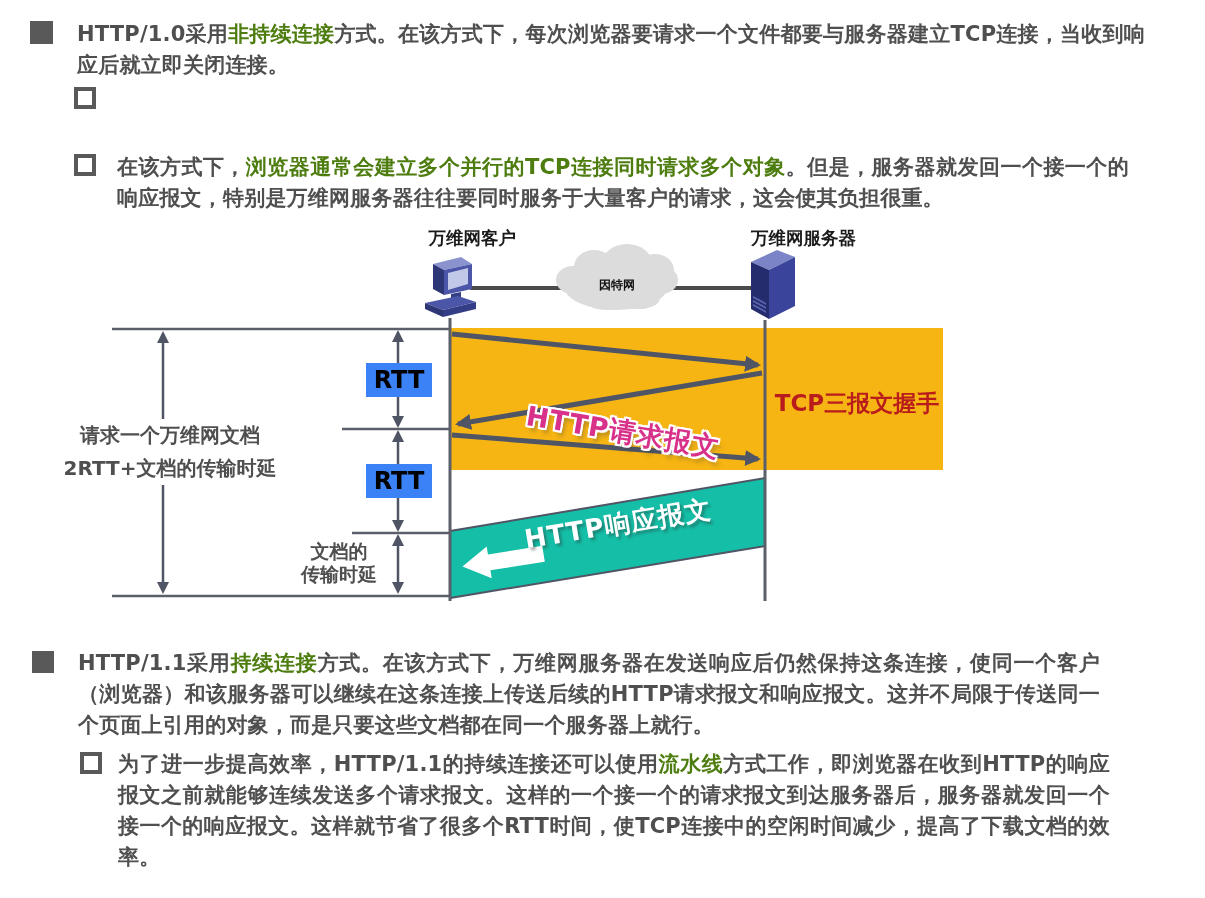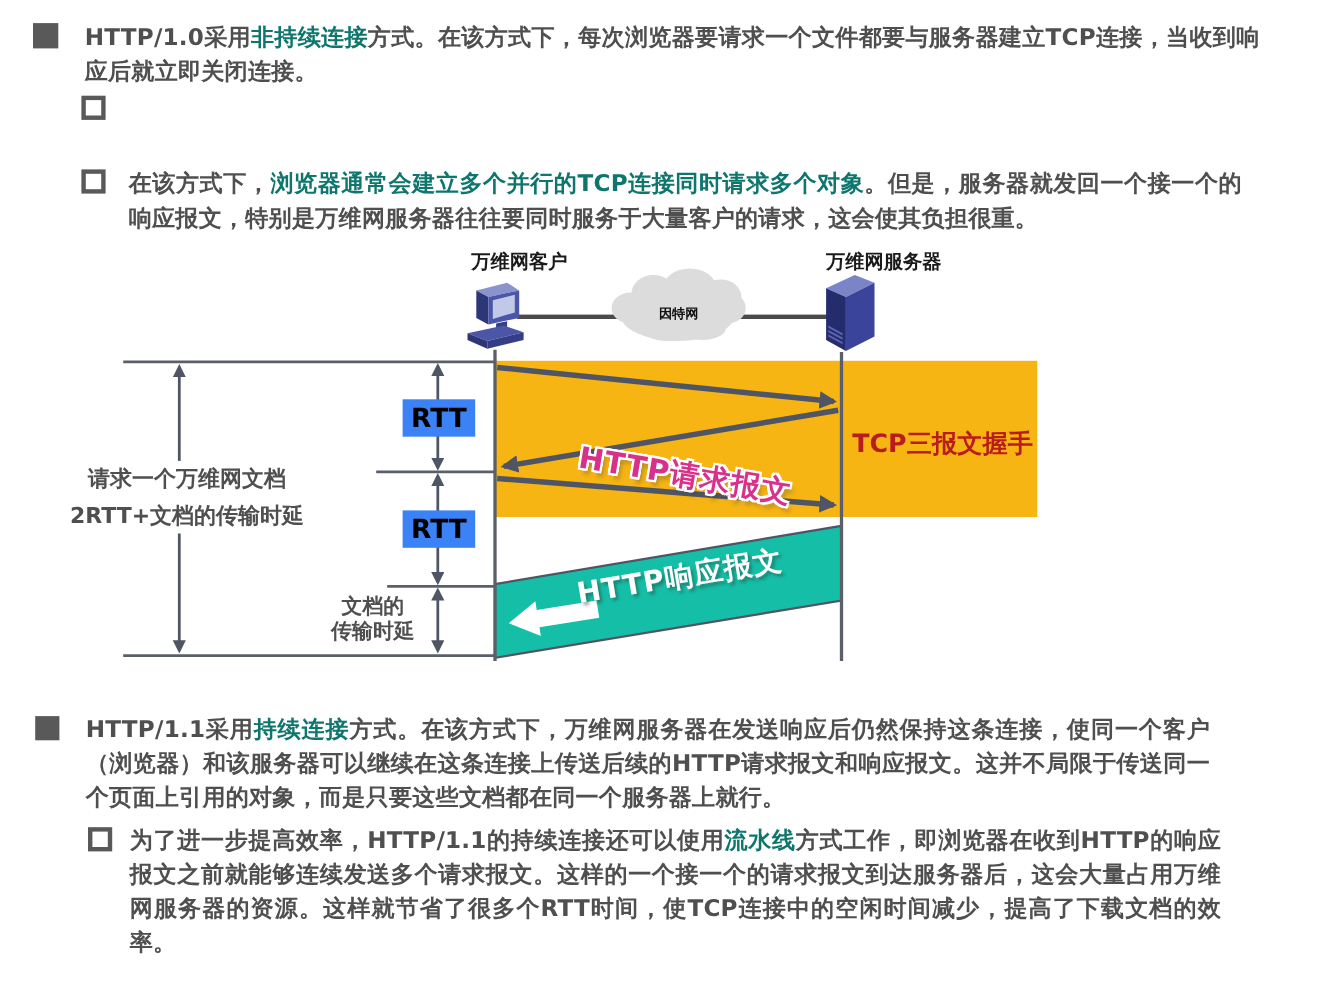--- a/index.html
+++ b/index.html
@@ -4,21 +4,21 @@
 <style>
   html,body{margin:0;padding:0;background:#ffffff;}
   #slide{
     position:relative;width:1205px;height:898px;background:#ffffff;overflow:hidden;
     font-family:"DejaVu Sans","Liberation Sans",sans-serif;
     font-weight:700;color:#4F4F4F;
   }
   .abs{position:absolute;}
   
   .para{font-size:21px;line-height:31px;text-align:justify;letter-spacing:0.2px;}
-  .para .hl{color:#0f766e;}
+  .para .hl{color:#4d7c0f;}
   .sq-filled{width:23px;height:23px;background:#595959;}
   .sq-open{width:14px;height:14px;background:#ffffff;border:4px solid #595959;}
   
   .dev-label{font-size:17.5px;color:#1a1a1a;text-align:right;}
   .internet-label{font-size:12px;color:#111111;text-align:center;z-index:6;}
   .tcp-label{font-size:23px;color:#b91c1c;text-align:center;z-index:5;}
   .rtt-label{font-size:24px;color:#000000;background:#3b82f6;text-align:center;padding:3px 0;z-index:5;}
   .time-label{font-size:20px;line-height:33px;color:#4F4F4F;background:#ffffff;text-align:center;z-index:5;}
   .delay-label{font-size:19px;line-height:23px;color:#4F4F4F;text-align:center;z-index:5;}
   .req-label{
@@ -45,21 +45,21 @@
 
   <div class="abs sq-open" style="left:74px;top:87px;"></div>
 
   <div class="abs sq-open" style="left:74px;top:154px;"></div>
   <div class="abs para" style="left:117px;top:152px;width:1012px;"><span>在该方式下，</span><span class="hl">浏览器通常会建立多个并行的TCP连接同时请求多个对象</span><span>。但是，服务器就发回一个接一个的响应报文，特别是万维网服务器往往要同时服务于大量客户的请求，这会使其负担很重。</span></div>
 
   <div class="abs sq-filled" style="left:32px;top:651px;width:22px;height:22px;"></div>
   <div class="abs para" style="left:78px;top:648px;width:1022px;"><span>HTTP/1.1采用</span><span class="hl">持续连接</span><span>方式。在该方式下，万维网服务器在发送响应后仍然保持这条连接，使同一个客户（浏览器）和该服务器可以继续在这条连接上传送后续的HTTP请求报文和响应报文。这并不局限于传送同一个页面上引用的对象，而是只要这些文档都在同一个服务器上就行。</span></div>
 
   <div class="abs sq-open" style="left:80px;top:752px;"></div>
-  <div class="abs para" style="left:118px;top:749px;width:992px;"><span>为了进一步提高效率，HTTP/1.1的持续连接还可以使用</span><span class="hl">流水线</span><span>方式工作，即浏览器在收到HTTP的响应报文之前就能够连续发送多个请求报文。这样的一个接一个的请求报文到达服务器后，这会大量占用万维网服务器的资源。这样就节省了很多个RTT时间，使TCP连接中的空闲时间减少，提高了下载文档的效率。</span></div>
+  <div class="abs para" style="left:118px;top:749px;width:992px;"><span>为了进一步提高效率，HTTP/1.1的持续连接还可以使用</span><span class="hl">流水线</span><span>方式工作，即浏览器在收到HTTP的响应报文之前就能够连续发送多个请求报文。这样的一个接一个的请求报文到达服务器后，服务器就发回一个接一个的响应报文。这样就节省了很多个RTT时间，使TCP连接中的空闲时间减少，提高了下载文档的效率。</span></div>
 
   <div class="abs dev-label" style="left:396px;top:226px;width:120px;">万维网客户</div>
   <div class="abs dev-label" style="left:716px;top:226px;width:140px;">万维网服务器</div>
 
   <div class="conn" style="left:470px;top:286px;width:102px;"></div>
   <div class="conn" style="left:664px;top:286px;width:88px;"></div>
 
   <div>
     <div class="bump" style="left:564px;top:262px;width:104px;height:48px;"></div>
     <div class="bump" style="left:574px;top:250px;width:40px;height:34px;"></div>

